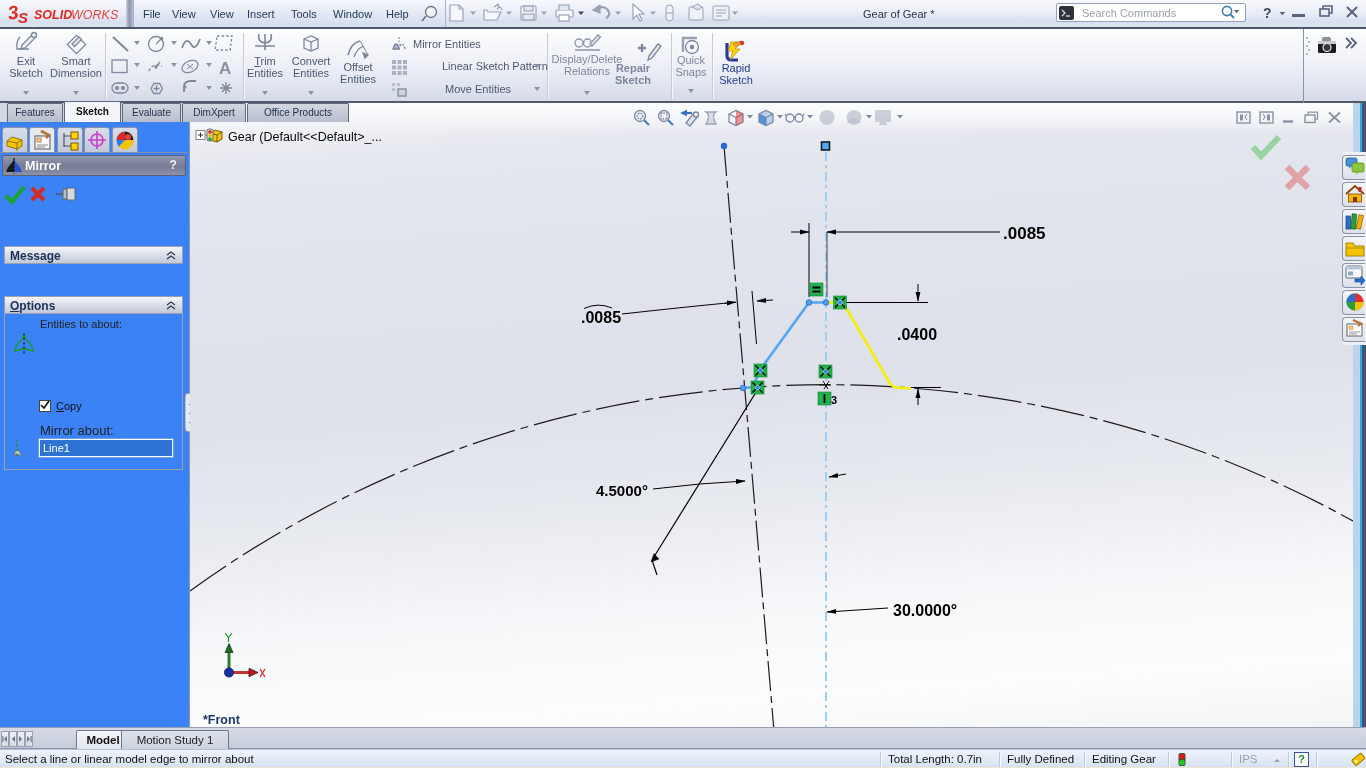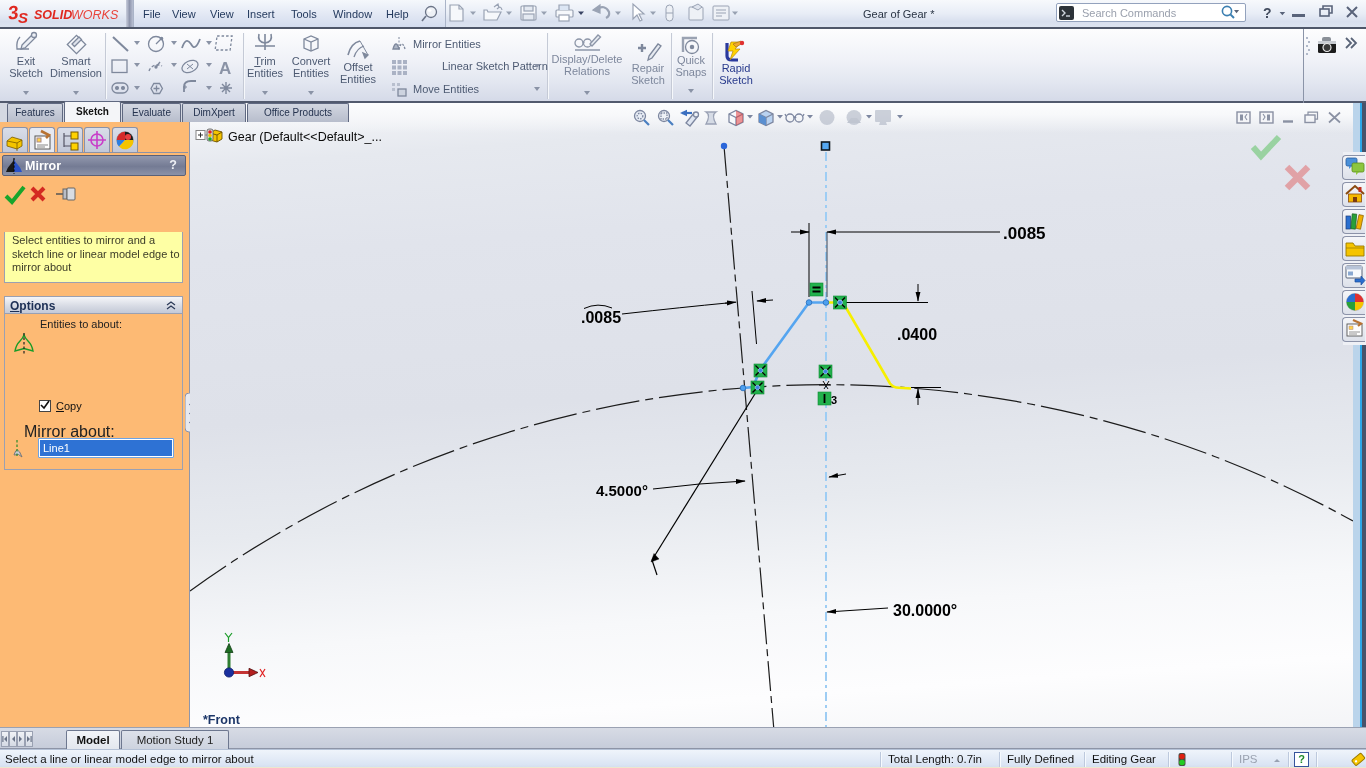--- a/index.html
+++ b/index.html
@@ -8,21 +8,21 @@
 #titlebar{left:0;top:0;width:1366px;height:29px;background:linear-gradient(#f7f9fc,#e8edf6 50%,#d8dfee 80%,#dce3f0);border-bottom:2px solid #4e5669;box-sizing:border-box;}
 #menustrip{position:absolute;left:133px;top:0px;width:311px;height:27px;background:linear-gradient(#f5f8fc,#e0e6f3 60%,#d3dcee);border-left:1px solid #aab4c8;border-right:1px solid #aab4c8;}
 .menu{position:absolute;top:8px;font-size:11px;color:#243a5e;}
 #toolbar{left:0;top:29px;width:1366px;height:74px;background:linear-gradient(#fdfdfe,#eff1f7 45%,#e2e6f0 75%,#d5dae8);border-bottom:2px solid #525a6e;box-sizing:border-box;}
 .tbsep{position:absolute;top:4px;width:1px;height:66px;background:#c5cad6;box-shadow:1px 0 0 #f6f8fb;}
 .tblabel{position:absolute;font-size:11px;color:#4d5a72;text-align:center;line-height:11.5px;white-space:nowrap;}
 .tblabel2{position:absolute;font-size:11px;color:#7d879c;text-align:center;line-height:11.5px;white-space:nowrap;}
 .dda{position:absolute;width:0;height:0;border-left:3.5px solid transparent;border-right:3.5px solid transparent;border-top:4px solid #8a93a6;}
 .ctab{position:absolute;z-index:6;top:103px;height:19px;font-size:10px;color:#25334f;text-align:center;line-height:18px;background:linear-gradient(#d3d7e1,#b7bdcc);border:1px solid #5f6880;border-bottom:none;border-radius:2px 2px 0 0;box-sizing:border-box;}
 .ctabactive{background:#f4f5f8;font-weight:bold;color:#111;top:101px !important;height:21px !important;line-height:20px !important;}
-#leftpanel{left:0;top:122px;width:190px;height:605px;background:#fdba74;border-right:1px solid #8f96a9;box-sizing:border-box;}
+#leftpanel{left:0;top:122px;width:190px;height:605px;background:#3b82f6;border-right:1px solid #8f96a9;box-sizing:border-box;}
 .pmtab{position:absolute;width:26px;height:25px;background:linear-gradient(#d9dde8,#c2c8d8);border:1px solid #8b92a7;border-bottom:none;border-radius:3px 3px 0 0;box-sizing:border-box;}
 #pmhdr{position:absolute;left:2px;top:33px;width:184px;height:21px;background:linear-gradient(#9298ad,#747b94 55%,#8b92a8);border-radius:2px;border:1px solid #5a6178;box-sizing:border-box;}
 .sechdr{position:absolute;left:4px;width:179px;height:18px;background:linear-gradient(#f5f6f9,#d5d9e3 60%,#c4c9d7);border:1px solid #9aa0b2;box-sizing:border-box;font-size:12px;font-weight:bold;color:#1c2f55;}
 #graphics{left:190px;top:103px;width:1163px;height:624px;background:linear-gradient(176deg,#fafbfc 0%,#eff1f5 4%,#e6e9ef 9%,#e1e4ec 22%,#dee1e9 46%,#e7eaef 62%,#f7f8fa 78%,#fdfdfe 90%,#f4f5f7 100%);}
 #rightstrip1{left:1353px;top:103px;width:7px;height:624px;background:#bad4eb;}
 #rightstrip2{left:1360px;top:103px;width:2px;height:624px;background:#2ba7e8;}
 #rightstrip3{left:1362px;top:103px;width:4px;height:624px;background:#47536b;}
 .tptab{position:absolute;width:23px;height:25px;background:linear-gradient(#f5f6f9,#dde1ea);border:1px solid #8b92a8;border-right:none;border-radius:4px 0 0 4px;box-sizing:border-box;}
 #modeltabs{left:0;top:727px;width:1366px;height:22px;background:linear-gradient(#d7dbe5,#c6ccda);border-top:1px solid #9aa1b2;border-bottom:1px solid #8d94a6;box-sizing:border-box;}
 .mtab{position:absolute;top:2px;height:20px;font-size:11.5px;text-align:center;line-height:19px;border:1px solid #6e7890;border-bottom:none;box-sizing:border-box;border-radius:2px 2px 0 0;}
@@ -137,26 +137,26 @@
 <div class="tbsep" style="left:547px;"></div>
 <div class="tbsep" style="left:671px;"></div>
 <div class="tbsep" style="left:712px;"></div>
 <div class="abs" style="left:1303px;top:0;width:1px;height:74px;background:#8b94a8;"></div>
 <div class="tblabel" style="left:-19px;top:27px;width:90px;">Exit<br>Sketch</div>
 <div class="tblabel" style="left:31px;top:27px;width:90px;">Smart<br>Dimension</div>
 <div class="tblabel" style="left:220px;top:27px;width:90px;"><u>T</u>rim<br>Entities</div>
 <div class="tblabel" style="left:266px;top:27px;width:90px;">Convert<br>Entities</div>
 <div class="tblabel" style="left:313px;top:33px;width:90px;">Offset<br>Entities</div>
 <div class="tblabel2" style="left:542px;top:25px;width:90px;">Display/Delete<br>Relations</div>
-<div class="tblabel2" style="left:603px;top:34px;width:90px;">Repair<br>Sketch</div>
+<div class="tblabel2" style="left:588px;top:34px;width:90px;font-weight:bold;">Repair<br>Sketch</div>
 <div class="tblabel2" style="left:646px;top:26px;width:90px;">Quick<br>Snaps</div>
 <div class="tblabel" style="left:691px;top:34px;width:90px;color:#283a8c;">Rapid<br>Sketch</div>
 <div class="tblabel" style="left:413px;top:10px;width:130px;text-align:left;">Mirror Entities</div>
 <div class="tblabel" style="left:413px;top:32px;width:130px;text-align:left;padding-left:29px;">Linear Sketch Pattern</div>
-<div class="tblabel" style="left:413px;top:55px;width:130px;text-align:left;">Move Entities</div>
+<div class="tblabel" style="left:413px;top:55px;width:130px;text-align:center;">Move Entities</div>
 <div class="dda" style="left:23px;top:62px;"></div>
 <div class="dda" style="left:73px;top:62px;"></div>
 <div class="dda" style="left:262px;top:62px;"></div>
 <div class="dda" style="left:308px;top:62px;"></div>
 <div class="dda" style="left:584px;top:62px;"></div>
 <div class="dda" style="left:688px;top:60px;"></div>
 <div class="dda" style="left:134px;top:12px;"></div>
 <div class="dda" style="left:171px;top:12px;"></div>
 <div class="dda" style="left:206px;top:12px;"></div>
 <div class="dda" style="left:134px;top:34px;"></div>
@@ -365,39 +365,38 @@
         <rect x="7" y="1" width="4" height="10" fill="#b8bdc6" stroke="#666"></rect>
         <rect x="11" y="0" width="8" height="12" rx="1" fill="#d8dce2" stroke="#666"></rect>
       </g>
 </svg>
 <div class="sechdr" style="top:92px;margin-top:32px;">
       <span style="position:absolute;left:5px;top:2px;">Message</span>
       <svg width="12" height="10" style="position:absolute;right:4px;top:4px;">
         <path d="M1,4 l4,-3 l4,3 M1,8 l4,-3 l4,3" stroke="#2c3a58" stroke-width="1.2" fill="none"></path>
       </svg>
     </div>
-<div class="abs" style="left:4px;top:110px;width:179px;height:51px;background:#feffa4;border:1px solid #9aa0b2;border-top:none;box-sizing:border-box;font-size:11px;color:#3c3c28;line-height:13.5px;padding:2px 0 0 7px;">Select entities to mirror and a<br>sketch line or linear model edge to<br>mirror about</div>
 <div class="sechdr" style="top:174px;">
       <span style="position:absolute;left:5px;top:2px;"><u>O</u>ptions</span>
       <svg width="12" height="10" style="position:absolute;right:4px;top:4px;">
         <path d="M1,4 l4,-3 l4,3 M1,8 l4,-3 l4,3" stroke="#2c3a58" stroke-width="1.2" fill="none"></path>
       </svg>
     </div>
 <div class="abs" style="left:4px;top:191px;width:179px;height:157px;border:1px solid #9aa0b2;border-top:none;box-sizing:border-box;"></div>
 <div class="abs" style="left:40px;top:196px;font-size:11px;color:#222;">Entities to about:</div>
 <svg class="abs" width="26" height="24" style="left:12px;top:210px;">
       <path d="M3,19 q1,-6 5,-10 q3,-3 4,-6 q1,3 4,6 q4,4 5,10 l-9,-2.5 Z" fill="none" stroke="#1a9c28" stroke-width="1.4"></path>
       <path d="M12,1 l0,21" stroke="#222" stroke-width="1.2" stroke-dasharray="2.5 2"></path>
     </svg>
 <div class="abs" style="left:39px;top:278px;width:12px;height:12px;background:#fff;border:1px solid #444;box-sizing:border-box;"></div>
 <svg class="abs" width="12" height="12" style="left:39px;top:277px;">
       <path d="M2,6 l3,3 l5,-7" stroke="#111" stroke-width="1.6" fill="none"></path>
     </svg>
 <div class="abs" style="left:56px;top:278px;font-size:11px;color:#111;"><u>C</u>opy</div>
-<div class="abs" style="left:24px;top:301px;font-size:16px;color:#222;">Mirror about:</div>
+<div class="abs" style="left:40px;top:301px;font-size:13px;color:#222;">Mirror about:</div>
 <svg class="abs" width="26" height="24" style="left:12px;top:316px;">
       <path d="M10,19 q-5,-13 -8,-2 q5,-2 8,2 Z" fill="#c8ccd4" stroke="#777" stroke-width="1"></path>
       <path d="M5,2 l0,18" stroke="#2a8a2a" stroke-width="1.2" stroke-dasharray="2.5 2"></path>
     </svg>
 <div class="abs" style="left:38px;top:316px;width:136px;height:20px;background:#fff;border:1.5px solid #6ea3e2;border-radius:1px;box-sizing:border-box;">
       <div style="position:absolute;left:1px;top:1px;right:1px;bottom:1px;background:#2e72d4;color:#fff;font-size:11px;padding:1.5px 0 0 3px;">Line1</div>
     </div>
 </div>
 <svg class="abs" width="14" height="40" style="left:185px;top:393px;">
     <rect x="0" y="0" width="13" height="39" rx="4" fill="#e6e9f0" stroke="#8a91a8"></rect>
@@ -674,21 +673,21 @@
 <div class="abs" style="left:17px;top:3px;width:8px;height:16px;background:linear-gradient(#f0f2f6,#d5dae4);border:1px solid #9aa1b2;box-sizing:border-box;"></div>
 <div class="abs" style="left:25px;top:3px;width:8px;height:16px;background:linear-gradient(#f0f2f6,#d5dae4);border:1px solid #9aa1b2;box-sizing:border-box;"></div>
 <svg class="abs" width="34" height="22" style="left:0;top:0;">
       <g fill="#6a7488">
         <path d="M7,8 l-3,3 l3,3 z M3.5,8 l0,6 l-1.2,0 l0,-6 z"></path>
         <path d="M15,8 l-3,3 l3,3 z"></path>
         <path d="M19,8 l3,3 l-3,3 z"></path>
         <path d="M27,8 l3,3 l-3,3 z M30.5,8 l0,6 l1.2,0 l0,-6 z"></path>
       </g>
     </svg>
-<div class="mtab" style="left:66px;width:54px;background:linear-gradient(#f2f4f8,#e2e6ee);font-weight:bold;color:#111;">Model</div>
+<div class="mtab" style="left:76px;width:54px;background:linear-gradient(#f2f4f8,#e2e6ee);font-weight:bold;color:#111;">Model</div>
 <div class="mtab" style="left:121px;width:108px;background:linear-gradient(#dde1ea,#ccd2de);color:#222;">Motion Study 1</div>
 </div>
 <div class="abs" id="statusbar">
 <div class="st" style="left:5px;">Select a line or linear model edge to mirror about</div>
 <div class="st" style="left:888px;">Total Length: 0.7in</div>
 <div class="st" style="left:1007px;">Fully Defined</div>
 <div class="st" style="left:1092px;">Editing Gear</div>
 <div class="st" style="left:1239px;color:#9aa2b0;">IPS</div>
 <div class="ssep" style="left:880px;"></div>
 <div class="ssep" style="left:999px;"></div>

